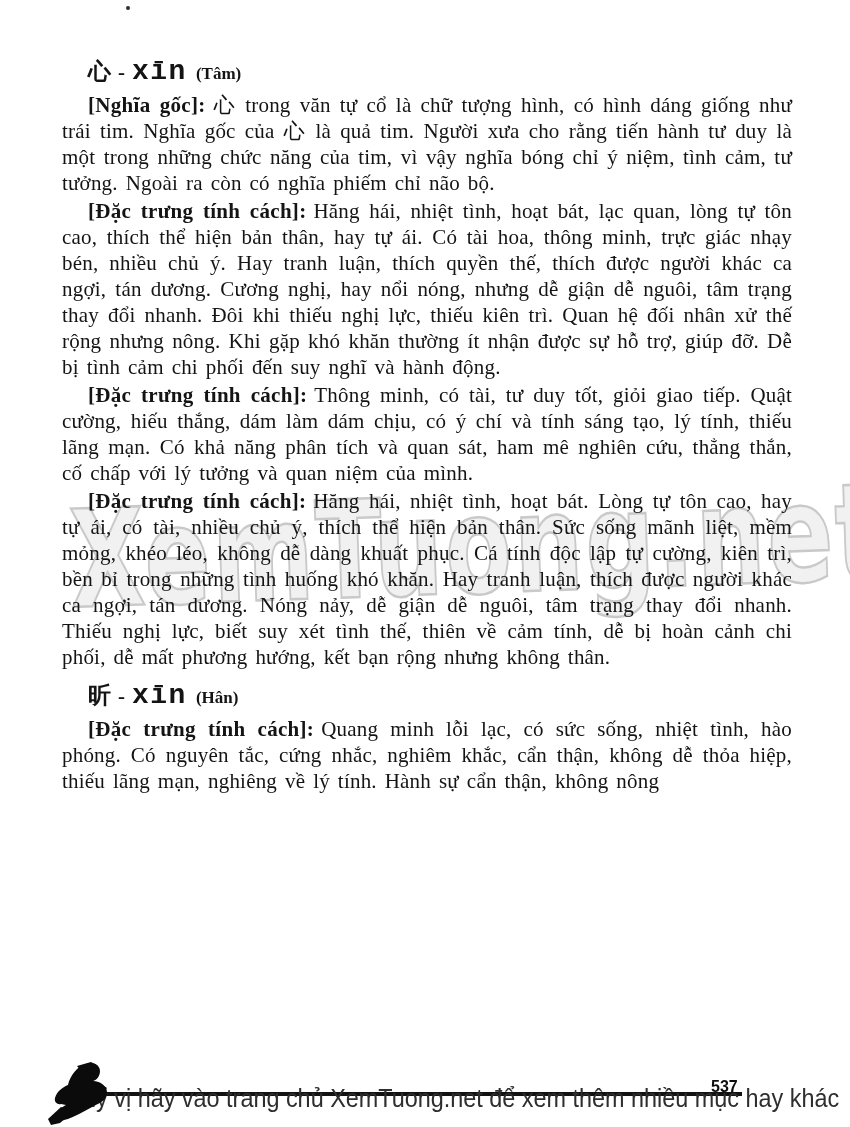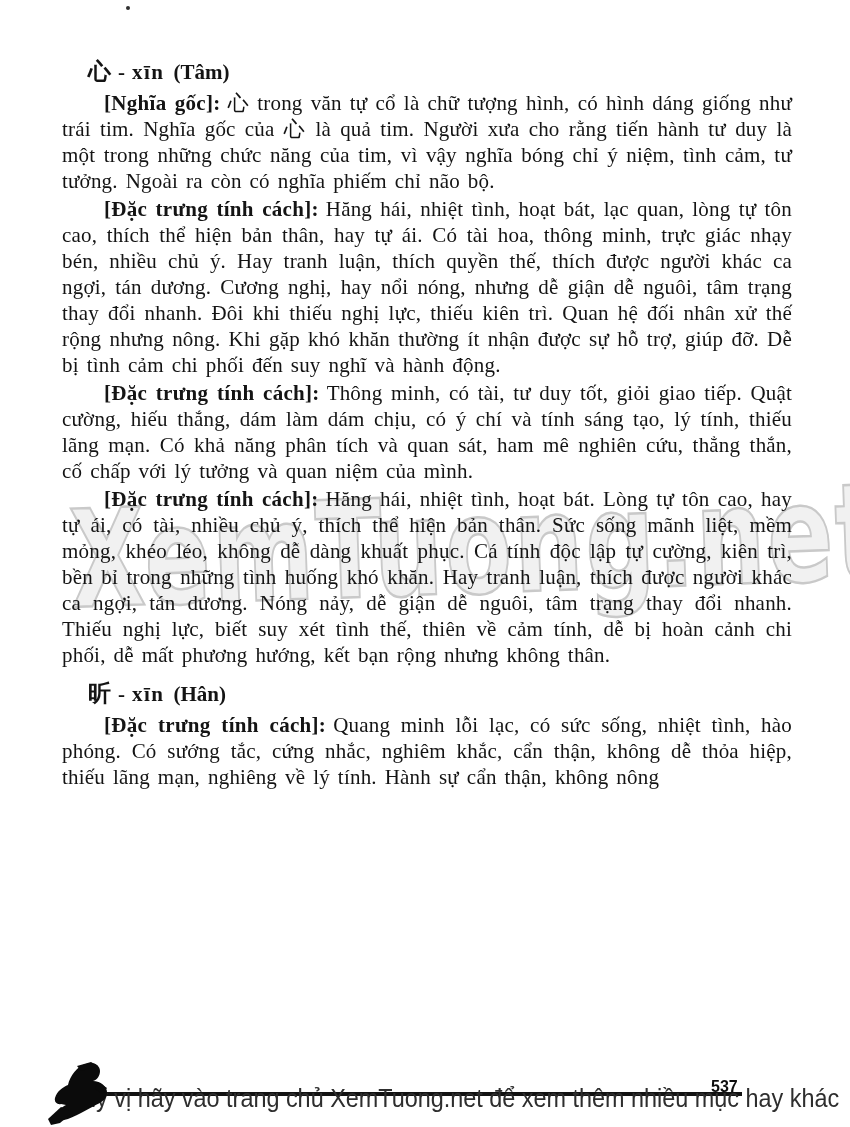--- a/index.html
+++ b/index.html
@@ -29,30 +29,30 @@
     position:absolute;left:62px;top:46px;width:730px;z-index:2;
     color:#141414;font-size:21px;line-height:26px;
   }
   .heading{
     margin:13px 0 5px 0;text-indent:26px;font-weight:bold;
     white-space:nowrap;
   }
   .hanzi{font-size:23px;}
   .heading .hdash{margin:0 7px;}
   .pinyin{
-    font-family:Liberation Serif, serif;font-size:21px;
+    font-family:Liberation Mono, monospace;font-size:28px;
     letter-spacing:1.5px;
     text-align:center;
   }
-  .vname{margin-left:9px;font-size:21px;}
+  .vname{margin-left:9px;font-size:17px;}
   .para{
     margin:0 0 2px 0;text-indent:26px;text-align:justify;
     word-spacing:2.5px;letter-spacing:0.2px;
   }
-  .plabel{font-weight:bold;margin-right:7px;letter-spacing:0.3px;margin-left:16px;}
+  .plabel{font-weight:bold;margin-right:7px;letter-spacing:0.3px;}
   .footer-rule{
     position:absolute;left:92px;top:1092px;width:650px;height:4px;
     background:#121212;z-index:4;
   }
   .page-number{
     position:absolute;left:711px;top:1078px;z-index:5;
     font-family:"Liberation Sans",sans-serif;font-weight:bold;
     font-size:16px;color:#0d0d0d;
   }
   .footer-text{
@@ -87,21 +87,21 @@
   </p>
 
   <p class="para">
     <b class="plabel">[Đặc trưng tính cách]:</b><span>Hăng hái, nhiệt tình, hoạt bát. Lòng tự tôn cao, hay tự ái, có tài, nhiều chủ ý, thích thể hiện bản thân. Sức sống mãnh liệt, mềm mỏng, khéo léo, không dễ dàng khuất phục. Cá tính độc lập tự cường, kiên trì, bền bỉ trong những tình huống khó khăn. Hay tranh luận, thích được người khác ca ngợi, tán dương. Nóng nảy, dễ giận dễ nguôi, tâm trạng thay đổi nhanh. Thiếu nghị lực, biết suy xét tình thế, thiên về cảm tính, dễ bị hoàn cảnh chi phối, dễ mất phương hướng, kết bạn rộng nhưng không thân.</span>
   </p>
 
   <div class="heading">
     <span class="hanzi">昕</span><span class="hdash">-</span><span class="pinyin">xīn</span><span class="vname">(Hân)</span>
   </div>
   <p class="para">
-    <b class="plabel">[Đặc trưng tính cách]:</b><span>Quang minh lỗi lạc, có sức sống, nhiệt tình, hào phóng. Có sướng tắc, cứng nhắc, nghiêm khắc, cẩn thận, không dễ thỏa hiệp, thiếu lãng mạn, nghiêng về lý tính. Hành sự cẩn thận, không nông</span>
+    <b class="plabel">[Đặc trưng tính cách]:</b><span>Quang minh lỗi lạc, có sức sống, nhiệt tình, hào phóng. Có nguyên tắc, cứng nhắc, nghiêm khắc, cẩn thận, không dễ thỏa hiệp, thiếu lãng mạn, nghiêng về lý tính. Hành sự cẩn thận, không nông</span>
   </p>
 
 </div>
 
 <div class="footer-rule"></div>
 <div class="page-number">537</div>
 <div class="footer-text">quý vị hãy vào trang chủ XemTuong.net để xem thêm nhiều mục hay khác</div>
 
 <div class="ink-figure">
   <svg width="84" height="65" viewBox="0 0 84 65">

